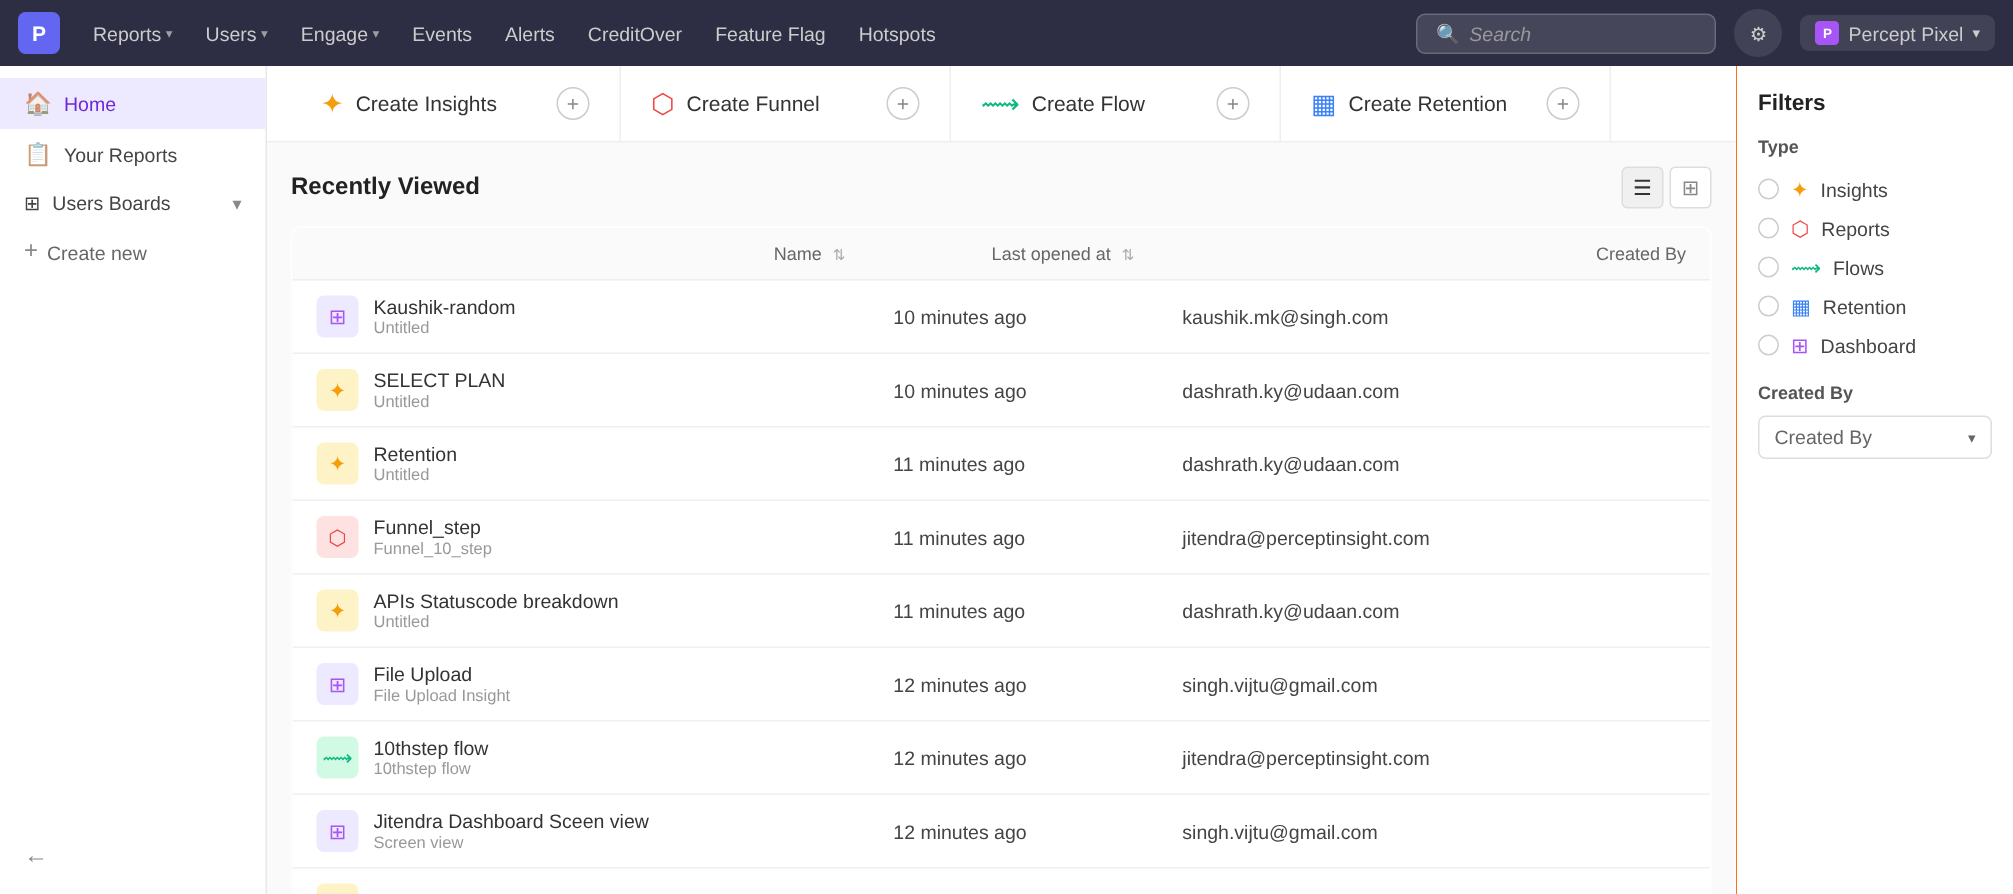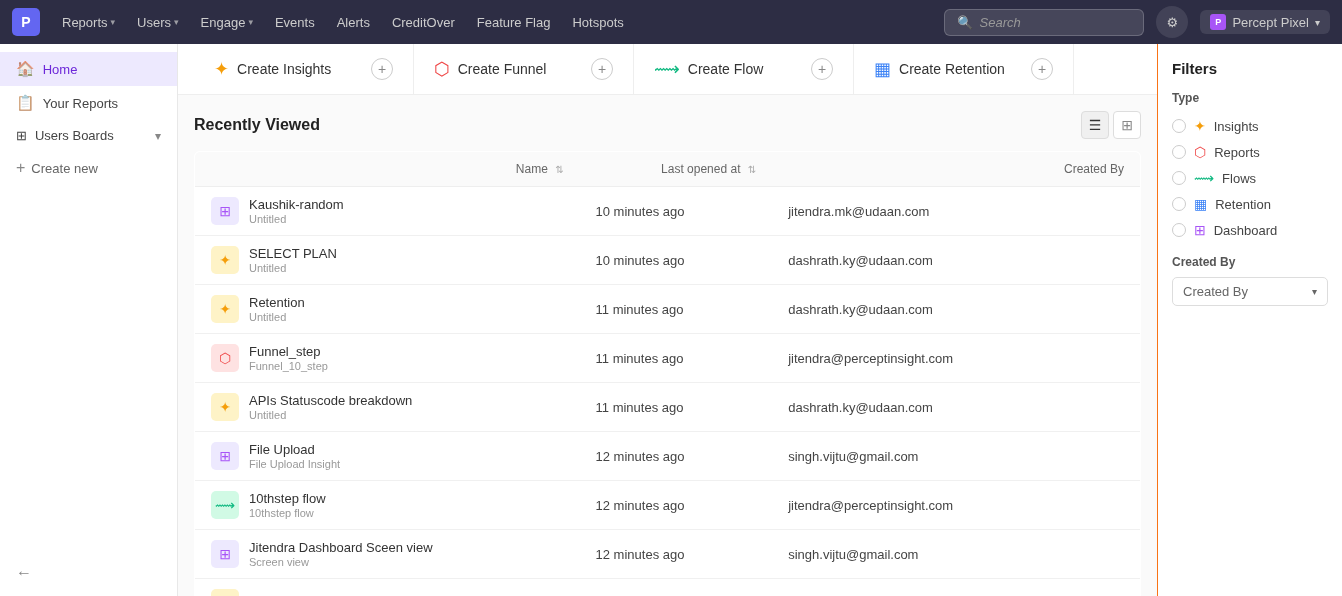--- a/index.html
+++ b/index.html
@@ -313,21 +313,21 @@
     <td>
       <div class="row-name-cell">
         <div class="row-icon dashboard-icon" style="background:#ede9fe;color:#a855f7;">⊞</div>
         <div>
           <div class="row-main">Kaushik-random</div>
           <div class="row-sub">Untitled</div>
         </div>
       </div>
     </td>
     <td>10 minutes ago</td>
-    <td>jitendra.mk@udaan.com</td>
+    <td>kaushik.mk@singh.com</td>
   </tr>
             <tr>
     <td>
       <div class="row-name-cell">
         <div class="row-icon insights-icon" style="background:#fef3c7;color:#f59e0b;">✦</div>
         <div>
           <div class="row-main">SELECT PLAN</div>
           <div class="row-sub">Untitled</div>
         </div>
       </div>

